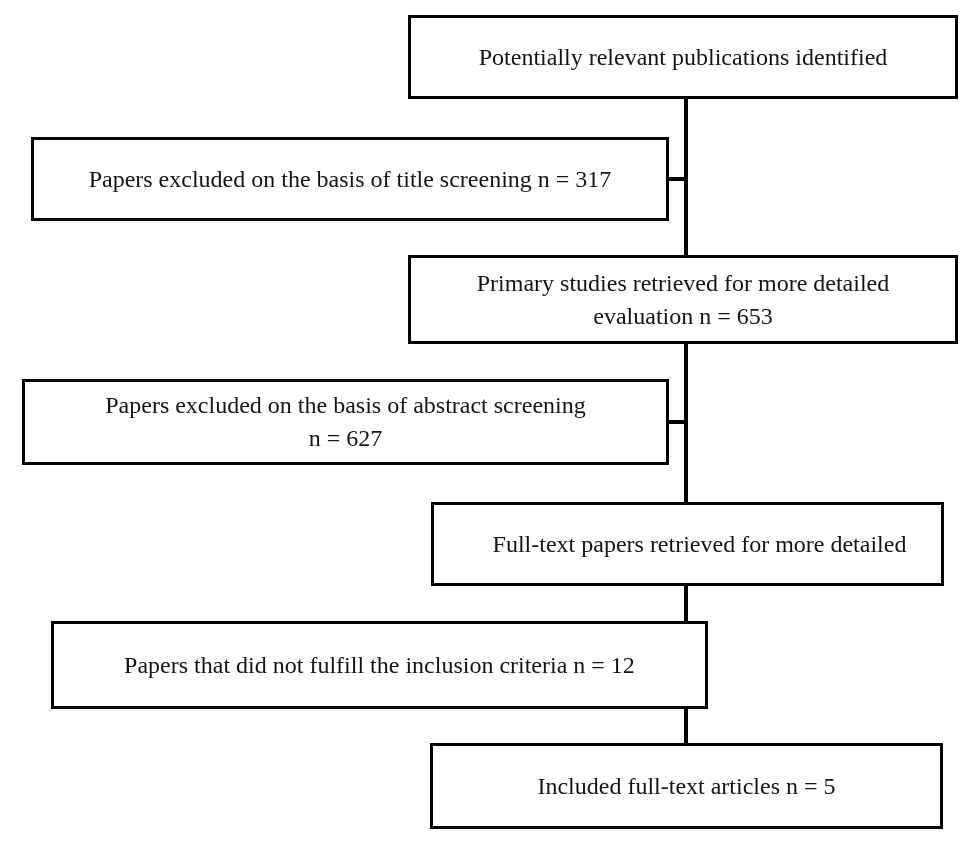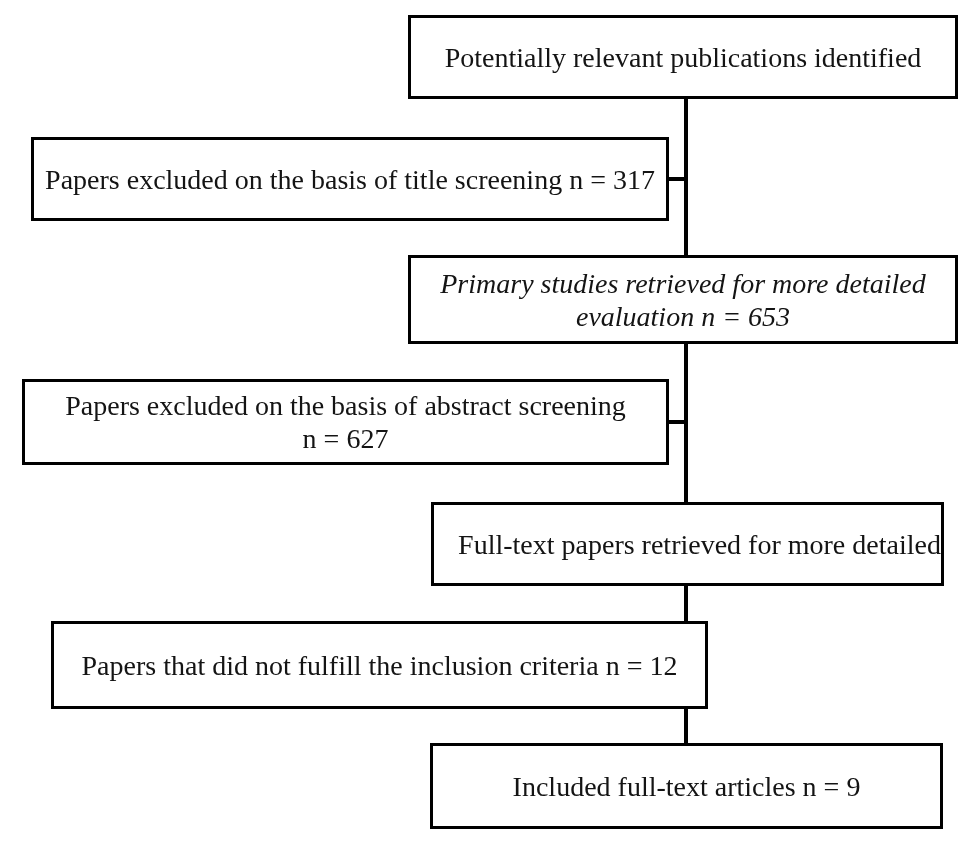--- a/index.html
+++ b/index.html
@@ -19,37 +19,37 @@
   .flow-box {
     position: absolute;
     box-sizing: border-box;
     border: 3px solid #000000;
     background: #ffffff;
     display: flex;
     flex-direction: column;
     justify-content: center;
     align-items: center;
     text-align: center;
-    font-size: 28px;
+    font-size: 24px;
     line-height: 33px;
     z-index: 2;
     padding: 0 4px;
   }
   .flow-line-text {
     white-space: nowrap;
   }
   .connector {
     position: absolute;
     background: #000000;
     z-index: 1;
   }
   
   #box-identified            { left: 408px; top: 15px;  width: 550px; height: 84px; }
   #box-excluded-title        { left: 31px;  top: 137px; width: 638px; height: 84px; }
-  #box-primary-retrieved     { left: 408px; top: 255px; width: 550px; height: 89px; font-style: italic; }
+  #box-primary-retrieved     { left: 408px; top: 255px; width: 550px; height: 89px; }
   #box-excluded-abstract     { left: 22px;  top: 379px; width: 647px; height: 86px; align-items: center; }
   #box-fulltext-retrieved    { left: 431px; top: 502px; width: 513px; height: 84px; padding-left: 28px; }
   #box-not-fulfill-criteria  { left: 12px;  top: 621px; width: 657px; height: 88px; margin-left: 39px; }
   #box-included              { left: 430px; top: 743px; width: 513px; height: 86px; }
 
   #main-vertical-line        { left: 684px; top: 97px;  width: 4px;  height: 648px; }
   #stub-excluded-title       { left: 666px; top: 177px; width: 20px; height: 4px; }
   #stub-excluded-abstract    { left: 666px; top: 420px; width: 20px; height: 4px; }
   #stub-not-fulfill-criteria { left: 666px; top: 663px; width: 20px; height: 4px; }
 </style>
@@ -83,16 +83,16 @@
 
   <div class="flow-box" id="box-fulltext-retrieved">
     <div class="flow-line-text">Full-text papers retrieved for more detailed</div>
   </div>
 
   <div class="flow-box" id="box-not-fulfill-criteria">
     <div class="flow-line-text">Papers that did not fulfill the inclusion criteria n = 12</div>
   </div>
 
   <div class="flow-box" id="box-included">
-    <div class="flow-line-text">Included full-text articles n = 9</div>
+    <div class="flow-line-text">Included full-text articles n = 5</div>
   </div>
 
 </div>
 
 </body></html>

